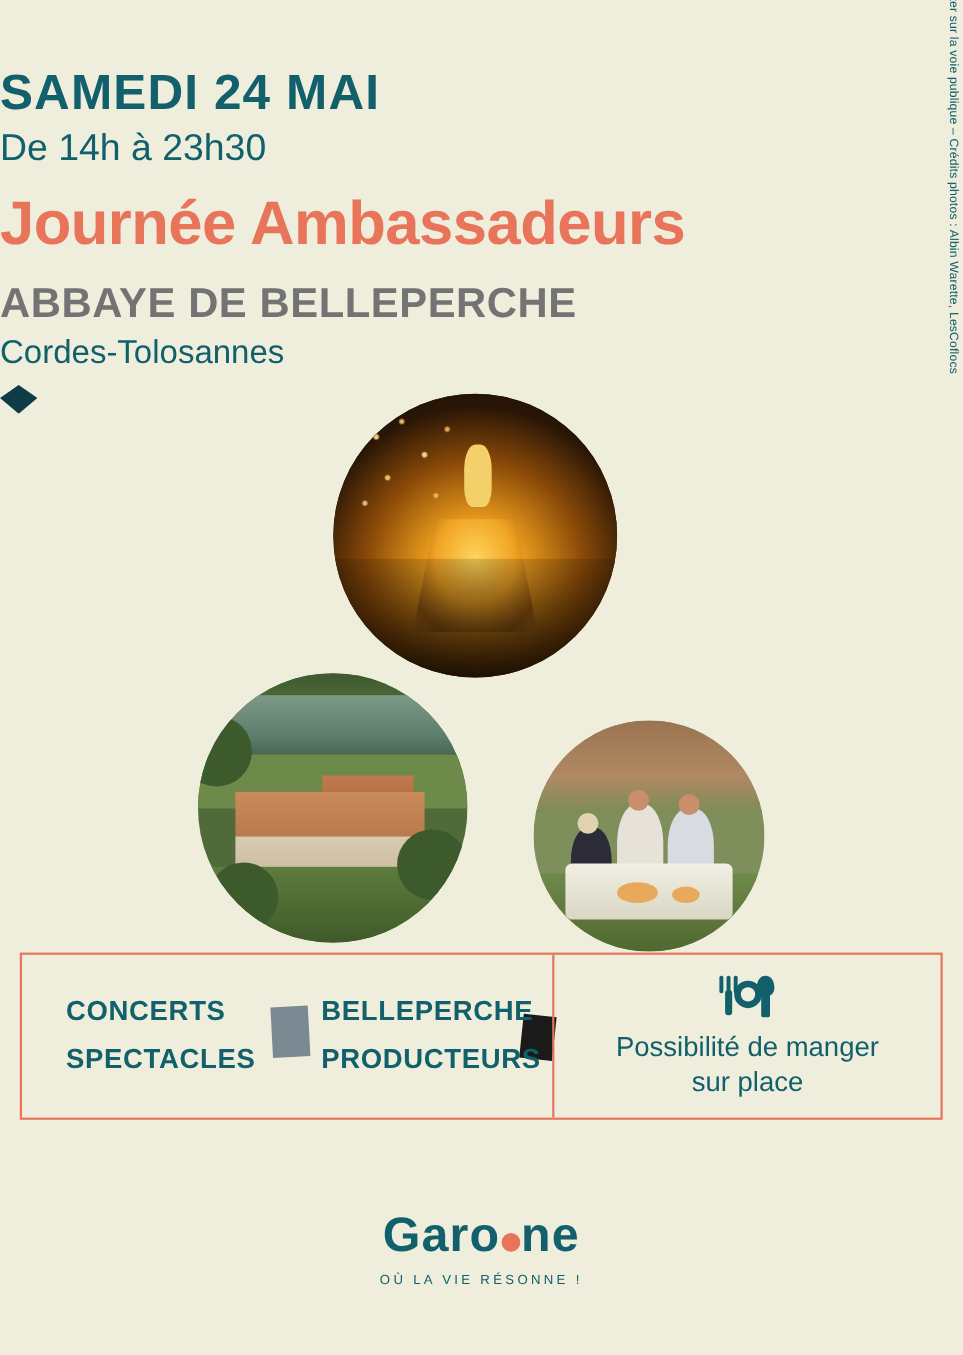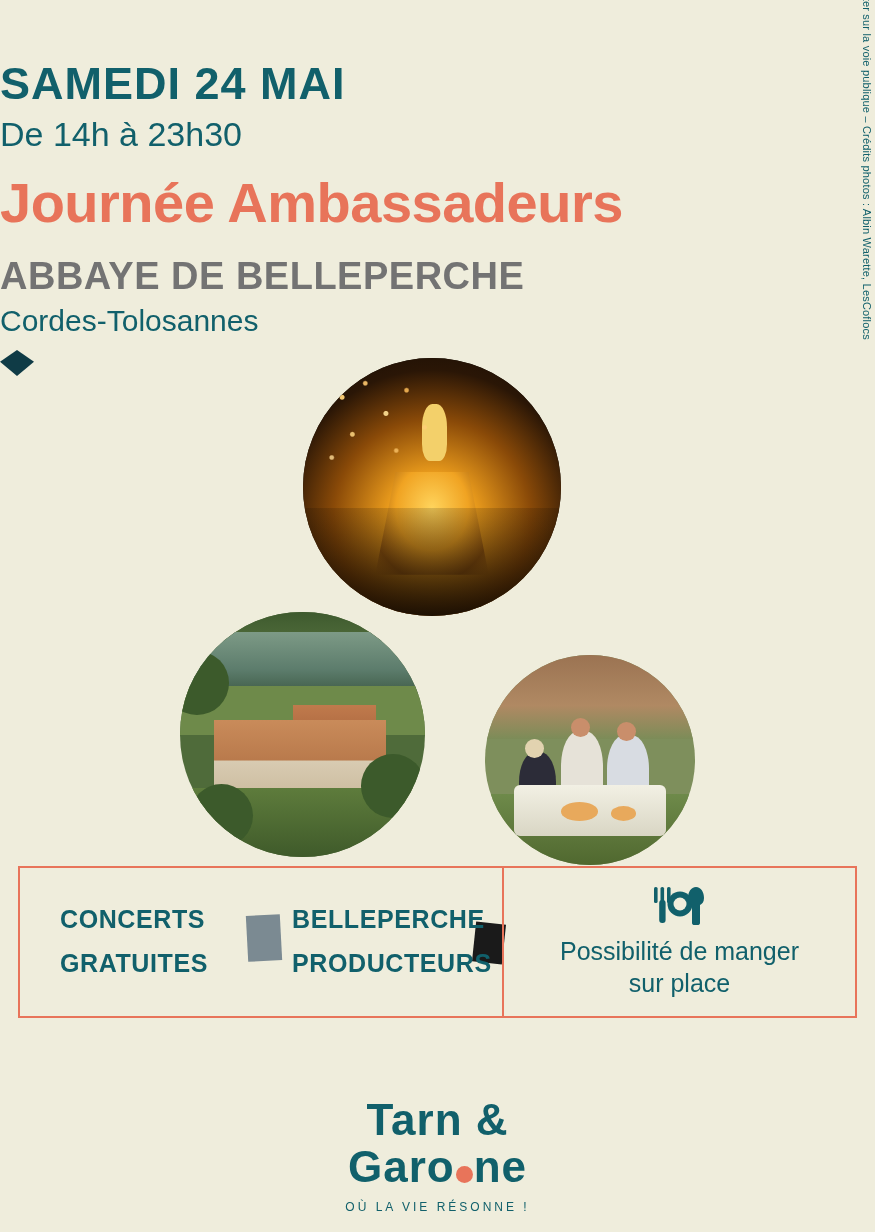--- a/index.html
+++ b/index.html
@@ -395,21 +395,21 @@
 
   <div class="credit">Ne pas jeter sur la voie publique – Crédits photos : Albin Warette, LesCoflocs</div>
 
   <div class="info-wrap">
     <div class="info-left">
       <div class="tag-row">
         <div class="tag tag-col-a">CONCERTS</div>
         <div class="tag">BELLEPERCHE</div>
       </div>
       <div class="tag-row">
-        <div class="tag tag-col-a">GRATUITES</div>
+        <div class="tag tag-col-a">SPECTACLES</div>
         <div class="tag">PRODUCTEURS</div>
       </div>
     </div>
     <div class="info-right">
       <div class="cutlery">
         <svg width="64" height="40" viewBox="0 0 64 40" aria-hidden="true">
           <rect x="6" y="2" width="3.6" height="16" rx="1.6" fill="#11606B"></rect>
           <rect x="12.5" y="2" width="3.6" height="16" rx="1.6" fill="#11606B"></rect>
           <rect x="19" y="2" width="3.6" height="16" rx="1.6" fill="#11606B"></rect>
           <rect x="11.2" y="15" width="6.4" height="23" rx="3" fill="#11606B"></rect>
@@ -420,18 +420,17 @@
       </div>
       <div class="eat-text">
         <div>Possibilité de manger</div>
         <div>sur place</div>
       </div>
     </div>
   </div>
 
 
   <div class="logo">
-    <div class="logo-l1">Tarn &amp;</div>
     <div class="logo-l2"><span>Garo</span><span class="logo-dot"></span><span>ne</span></div>
     <div class="logo-tag">OÙ LA VIE RÉSONNE !</div>
   </div>
 
 </div>
 
 </body></html>

